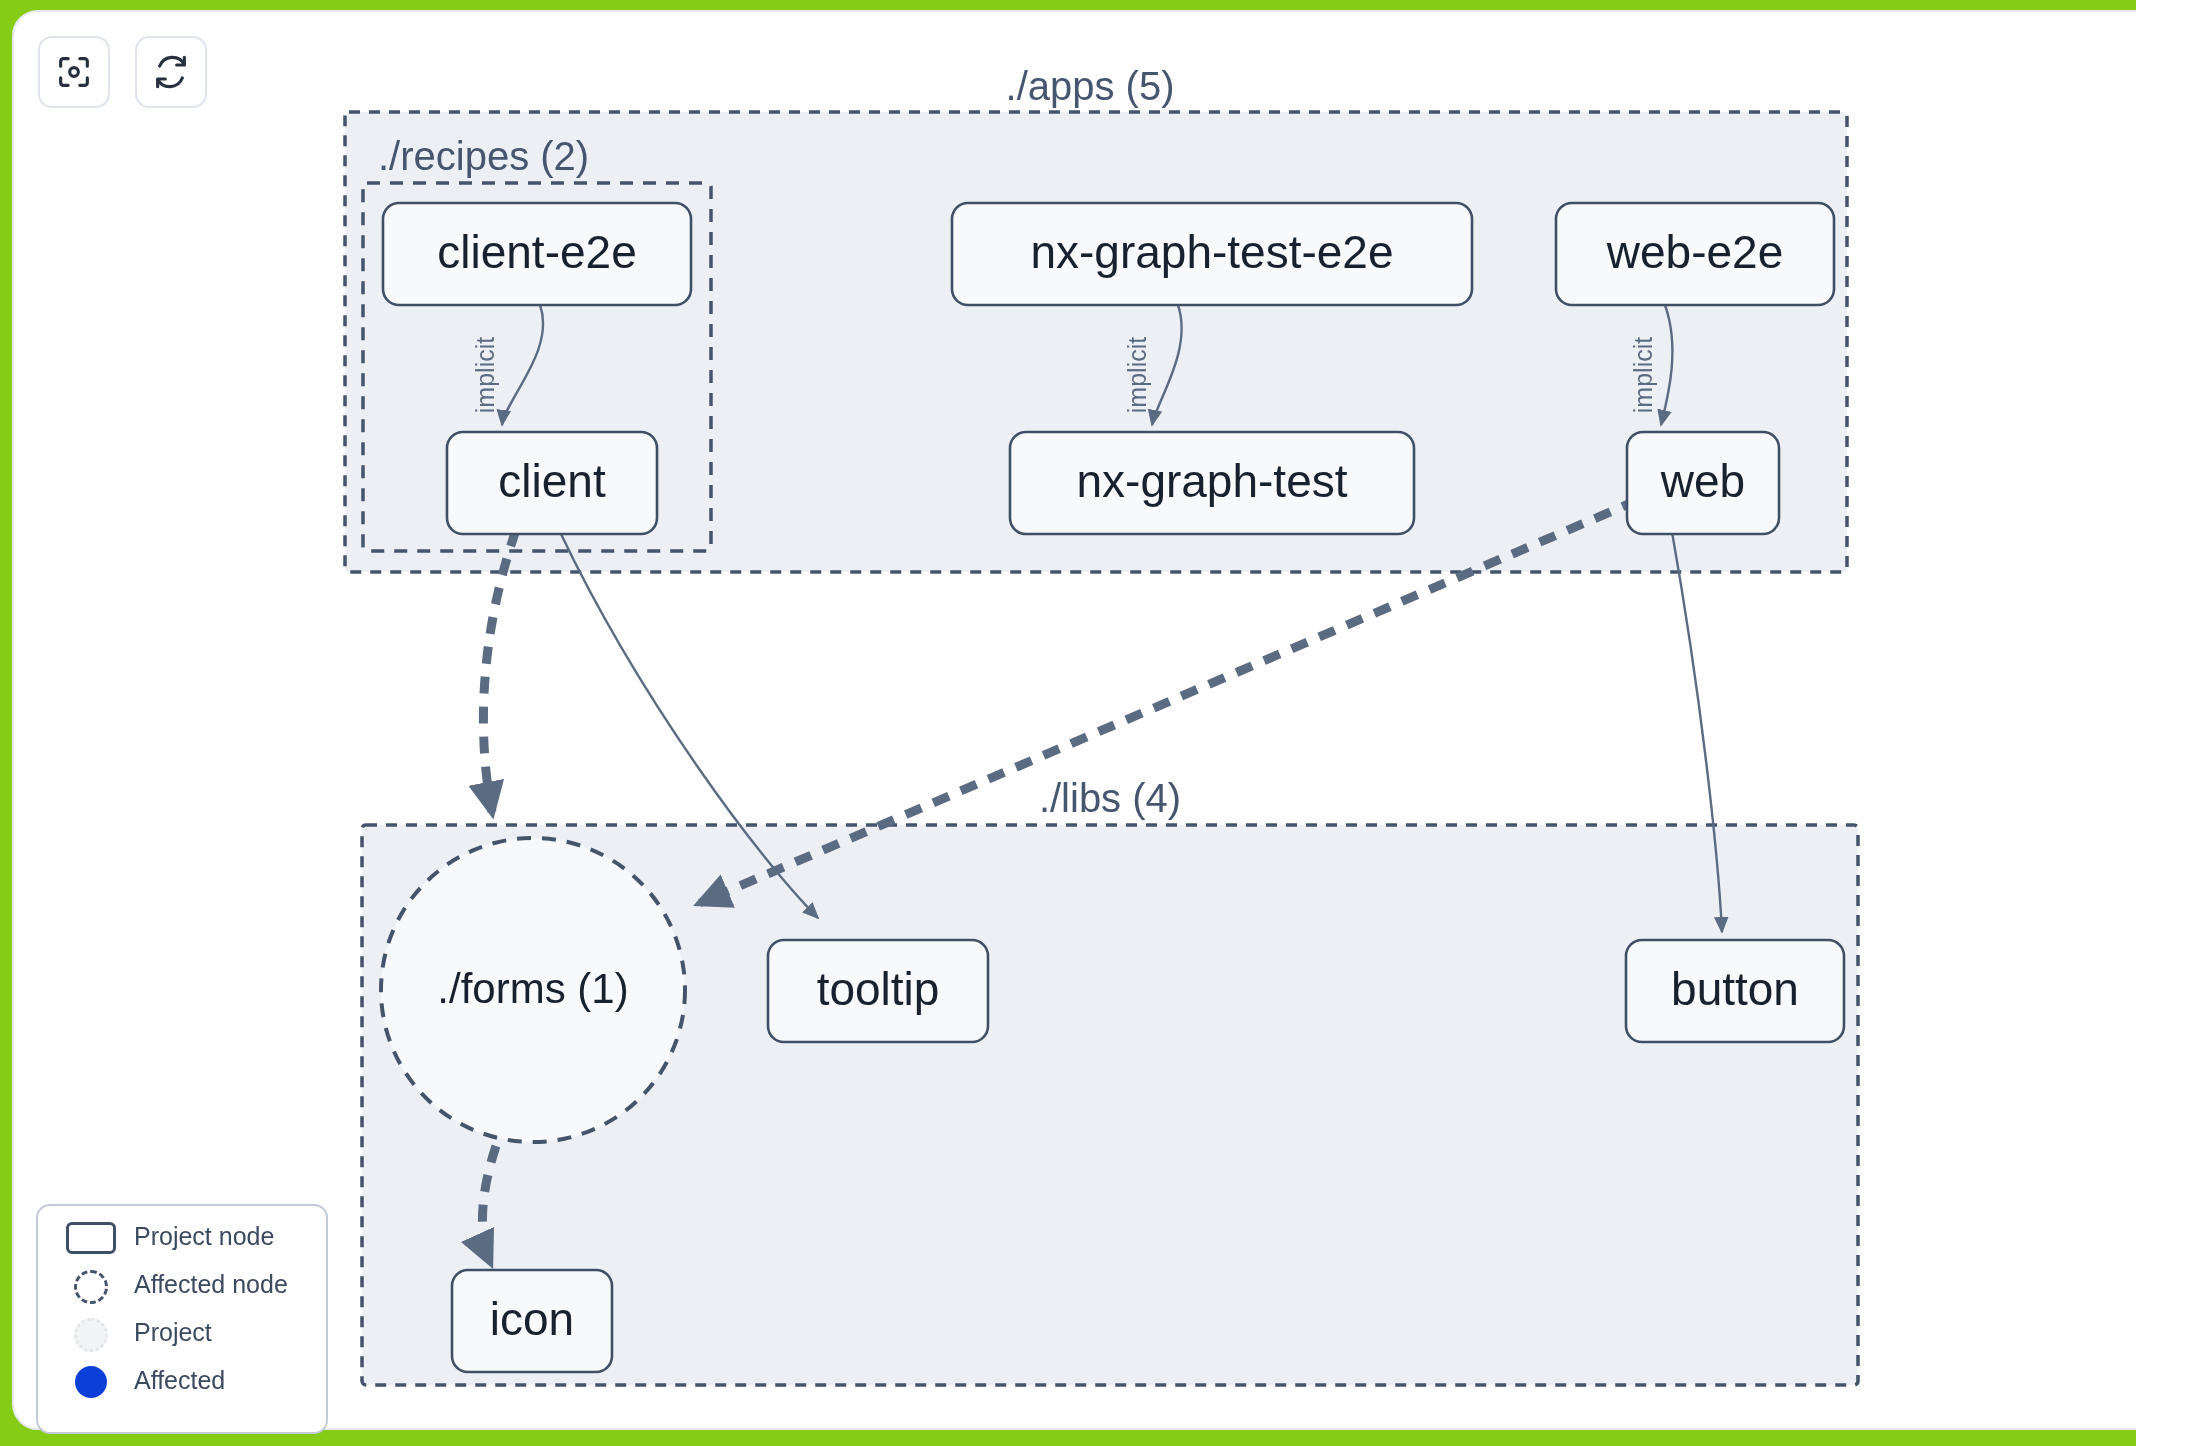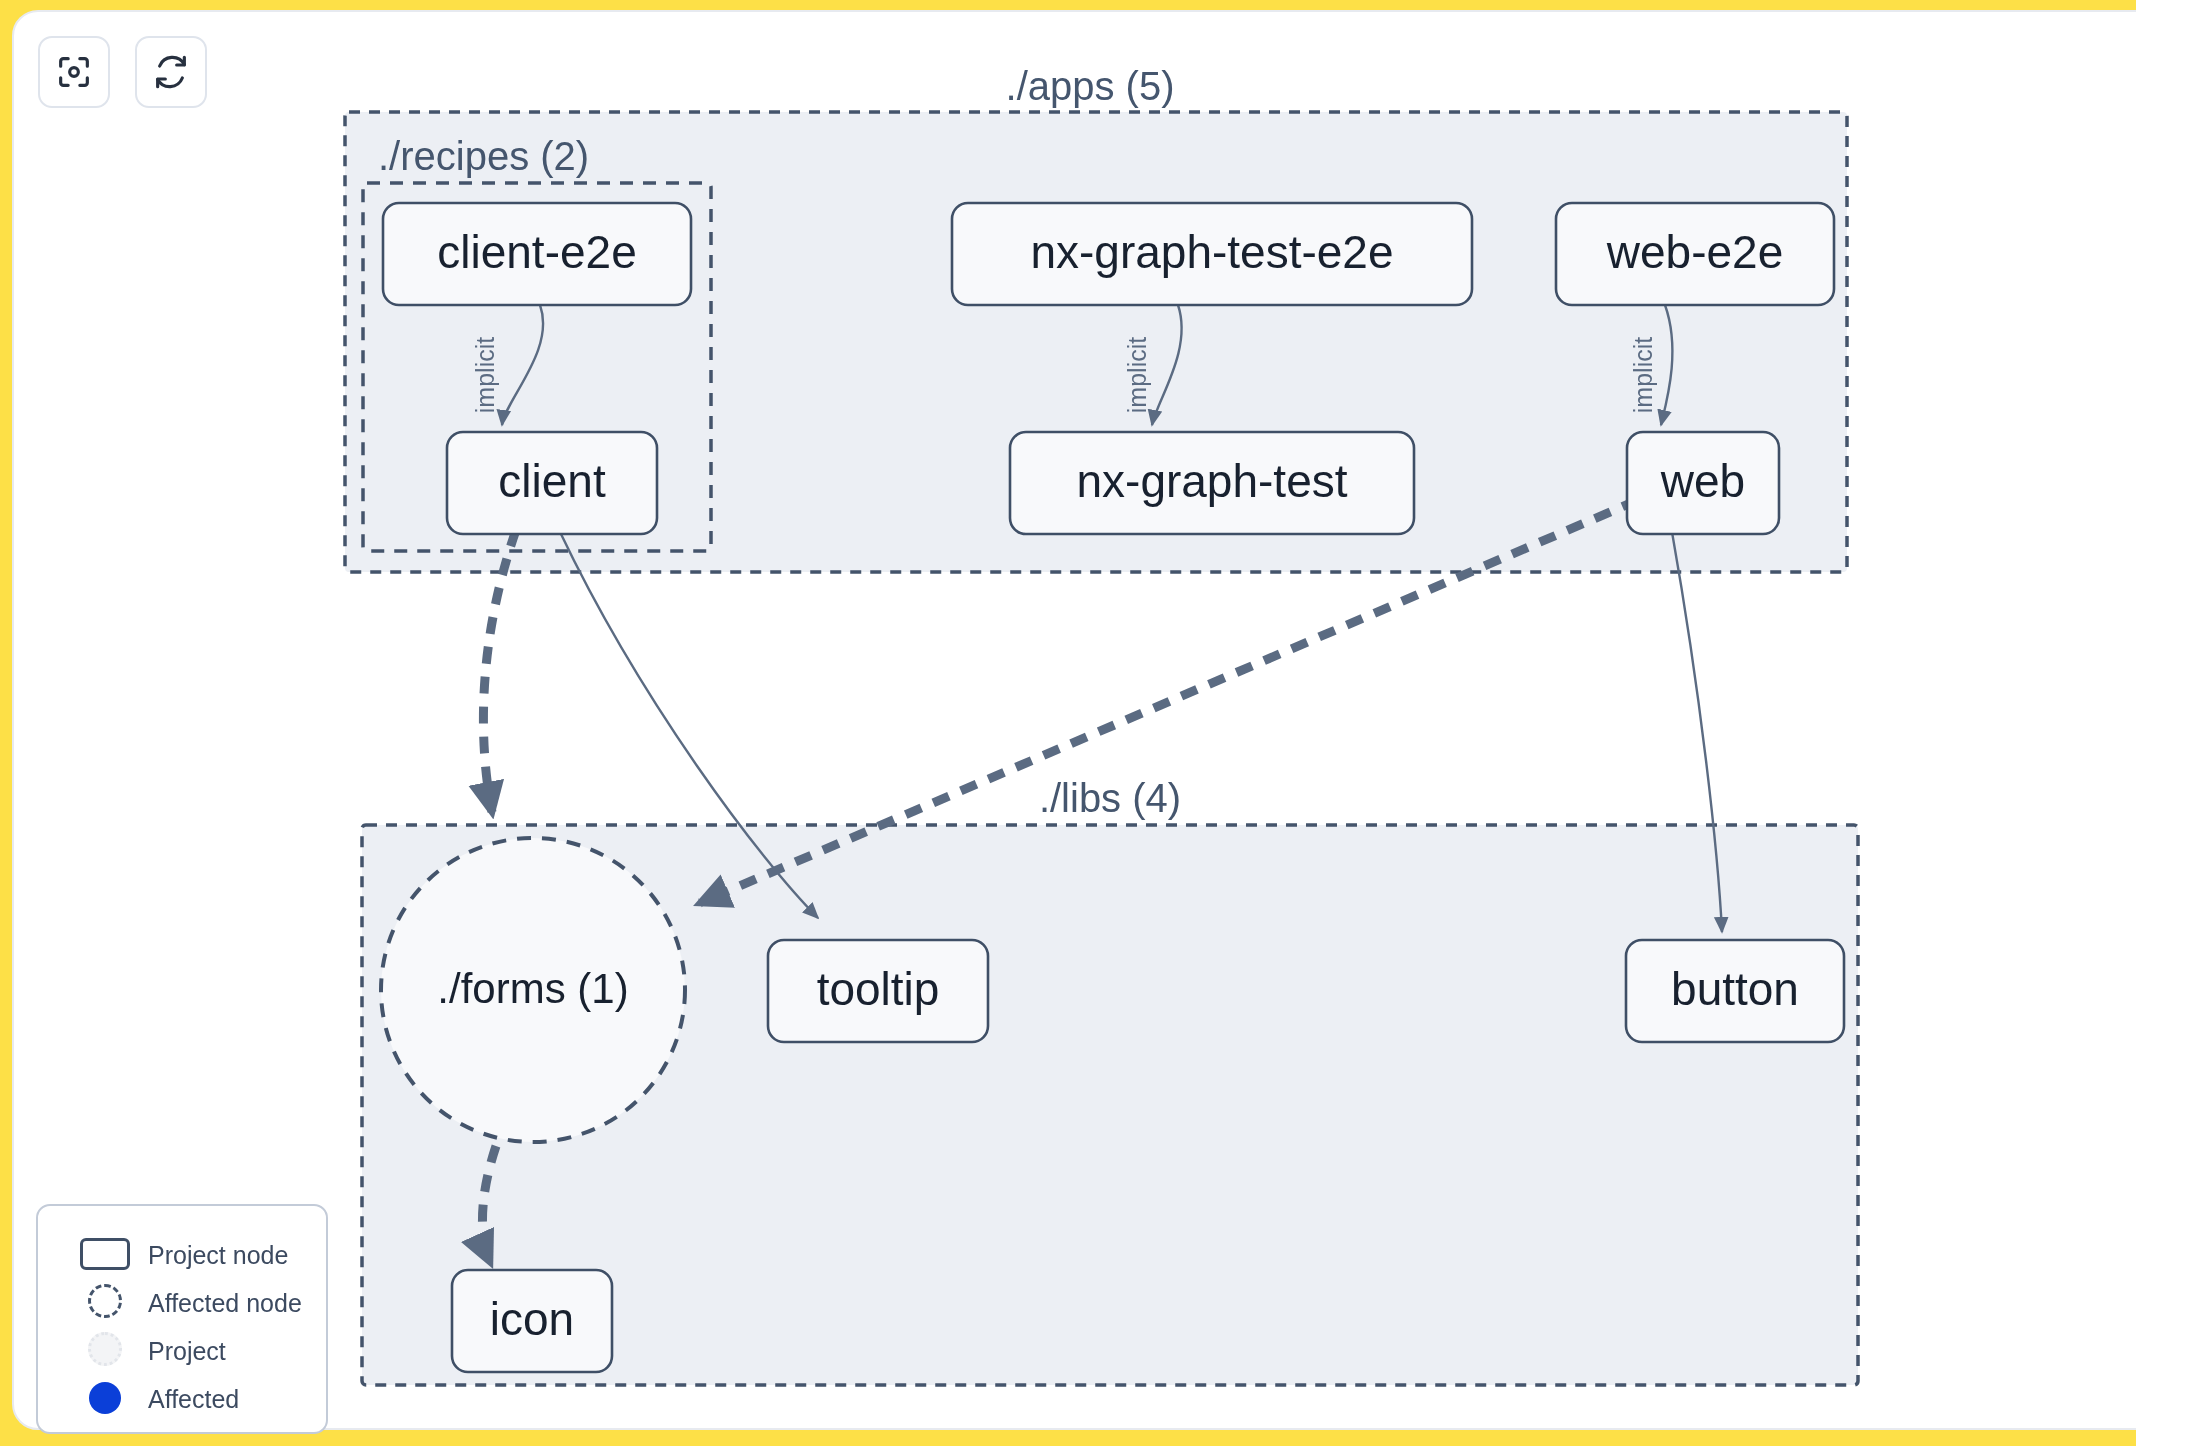--- a/index.html
+++ b/index.html
@@ -6,21 +6,21 @@
     margin: 0;
     padding: 0;
     background: #ffffff;
     font-family: "Liberation Sans", sans-serif;
   }
   #stage {
     position: relative;
     width: 2136px;
     height: 1446px;
     overflow: hidden;
-    background: #fde047;
+    background: #84cc16;
   }
   
   .card-frame {
     position: absolute;
     left: 12px;
     top: 10px;
     width: 2164px;
     height: 1420px;
     border: 2px solid #e7eaf0;
     border-radius: 26px;
@@ -131,23 +131,23 @@
     width: 292px;
     border: 2px solid #c3cbd8;
     border-radius: 14px;
     background: #ffffff;
     padding: 16px 0 18px 0;
     box-sizing: border-box;
     z-index: 40;
   }
   .legend-row {
     display: flex;
-    align-items: flex-end;
+    align-items: flex-start;
     height: 48px;
-    padding-left: 36px;
+    padding-left: 22px;
   }
   .legend-swatch {
     width: 62px;
     flex: 0 0 62px;
     display: flex;
     align-items: center;
     justify-content: center;
   }
   .sw-project {
     width: 50px;

